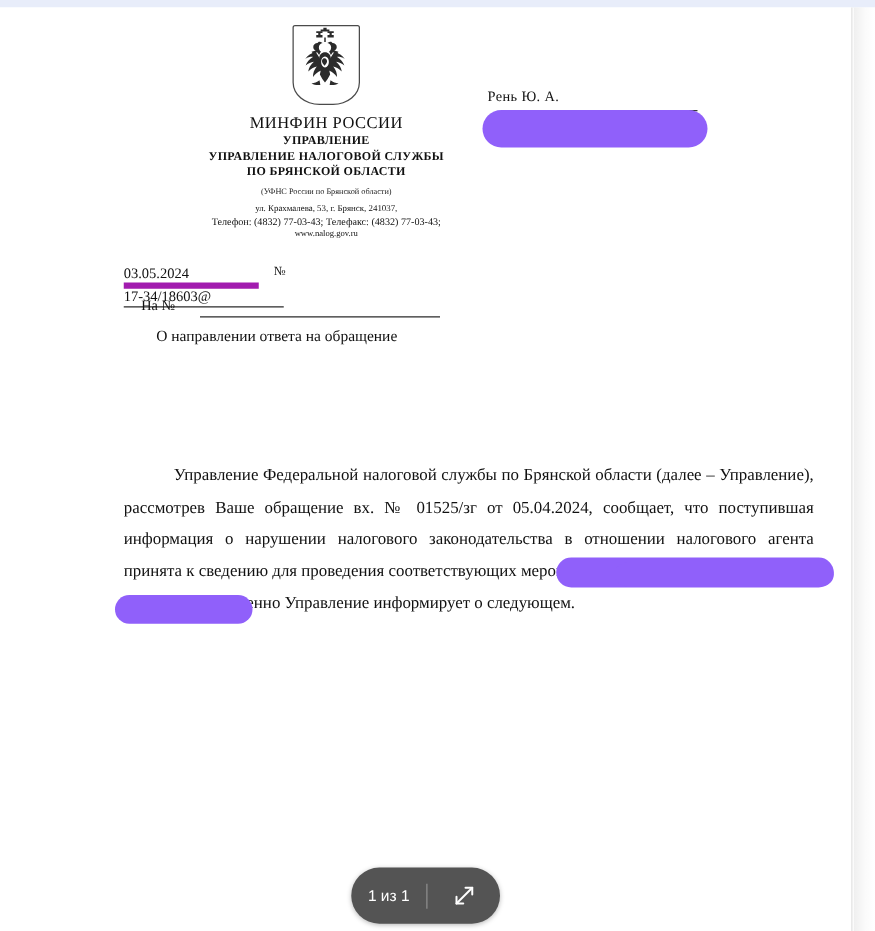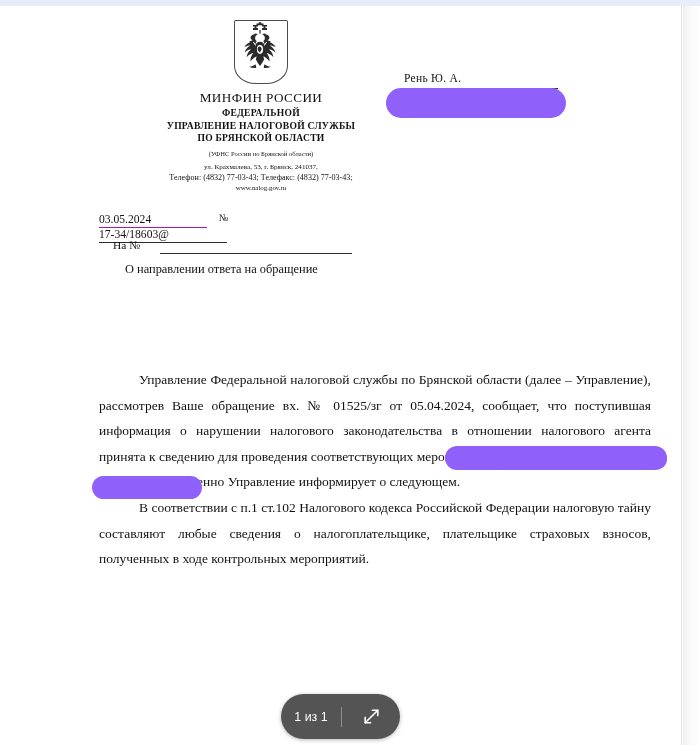--- a/index.html
+++ b/index.html
@@ -88,21 +88,21 @@
     margin-top: 5px;
     line-height: 1.42;
   }
   .lh-addr .tel { font-size: 8.1px; }
   .lh-addr .web { font-size: 6.9px; }
 
   
   .addressee {
     position: absolute;
     top: 66px;
-    left: 404px;
+    left: 390px;
     font-size: 11.5px;
     letter-spacing: 0.3px;
     white-space: nowrap;
   }
   .addressee-rule {
     position: absolute;
     top: 82px;
     left: 408px;
     width: 150px;
     border-bottom: 1px solid #3a3a3a;
@@ -123,21 +123,21 @@
   .ref-row {
     position: absolute;
     top: 206px;
     left: 99px;
     width: 260px;
     font-size: 11.6px;
   }
   .ref-date {
     display: inline-block;
     width: 108px;
-    border-bottom: 1px solid #a21caf;
+    border-bottom: 5px solid #a21caf;
     padding-bottom: 1px;
   }
   .ref-no-label {
     display: inline-block;
     padding: 0 5px 0 9px;
     font-size: 10px;
     vertical-align: 2px;
   }
   .ref-no {
     display: inline-block;
@@ -269,21 +269,21 @@
           <path d="M25 20.8 c-2.6 0-4.6 2-4.6 4.5 0 2.2 1 4.3 1.9 6.4 l-1.4 6.8 c1.3 2.6 2.6 4.6 4.1 6.4 1.5-1.8 2.8-3.8 4.1-6.4 l-1.4-6.8 c.9-2.1 1.9-4.2 1.9-6.4 0-2.5-2-4.5-4.6-4.5 z"></path>
           <ellipse cx="25" cy="28.5" rx="3.1" ry="4.4" fill="#ffffff"></ellipse>
           <path d="M23.6 25.8 c1.1-.5 2-.2 2.6 .7 .7 1.1 .5 2.4-.3 3.4 l-1.3 1.6 -1.5-2 c-.8-1.1-.7-2.6 .5-3.7 z"></path>
 
           <path d="M20.6 43.2 c-2 1.5-4.1 2.3-6.4 2.6 2.4 1.2 4.7 1.5 7.1 1.1 z"></path>
           <path d="M29.4 43.2 c2 1.5 4.1 2.3 6.4 2.6 -2.4 1.2-4.7 1.5-7.1 1.1 z"></path>
         </g>
       </svg>
     </div>
     <div class="lh-line1">МИНФИН РОССИИ</div>
-    <div class="lh-bold">ФЕДЕРАЛЬНОЙ</div>
+    <div class="lh-bold">УПРАВЛЕНИЕ</div>
     <div class="lh-bold">УПРАВЛЕНИЕ НАЛОГОВОЙ СЛУЖБЫ</div>
     <div class="lh-bold">ПО БРЯНСКОЙ ОБЛАСТИ</div>
     <div class="lh-paren">(УФНС России по Брянской области)</div>
     <div class="lh-addr">
       <div>ул. Крахмалева, 53, г. Брянск, 241037,</div>
       <div class="tel">Телефон: (4832) 77-03-43; Телефакс: (4832) 77-03-43;</div>
       <div class="web">www.nalog.gov.ru</div>
     </div>
   </div>
 
@@ -296,21 +296,20 @@
     <span class="ref-no-label">№</span>
     <span class="ref-no">17-34/18603@</span>
   </div>
   <div class="onref-row">На №</div>
   <div class="onref-rule"></div>
   <div class="subject">О направлении ответа на обращение</div>
 
   <div class="body">
     <p>Управление Федеральной налоговой службы по Брянской области (далее – Управление), рассмотрев Ваше обращение вх. № 01525/зг от 05.04.2024, сообщает, что поступившая информация о нарушении налогового законодательства в отношении налогового агента                                   принята к сведению для проведения соответствующих мероприятий налогового контроля.</p>
     <p class="p-tight">Одновременно Управление информирует о следующем.</p>
-    <p class="p-tight">В соответствии с п.1 ст.102 Налогового кодекса Российской Федерации налоговую тайну составляют любые сведения о налогоплательщике, плательщике страховых взносов, полученных в ходе контрольных мероприятий.</p>
   </div>
   <div class="redact redact-body-1"></div>
   <div class="redact redact-body-1b"></div>
   <div class="redact redact-body-2"></div>
 </div>
 
 <div class="pager">
   <div class="pager-count">1 из 1</div>
   <div class="pager-divider"></div>
   <div class="pager-expand">

